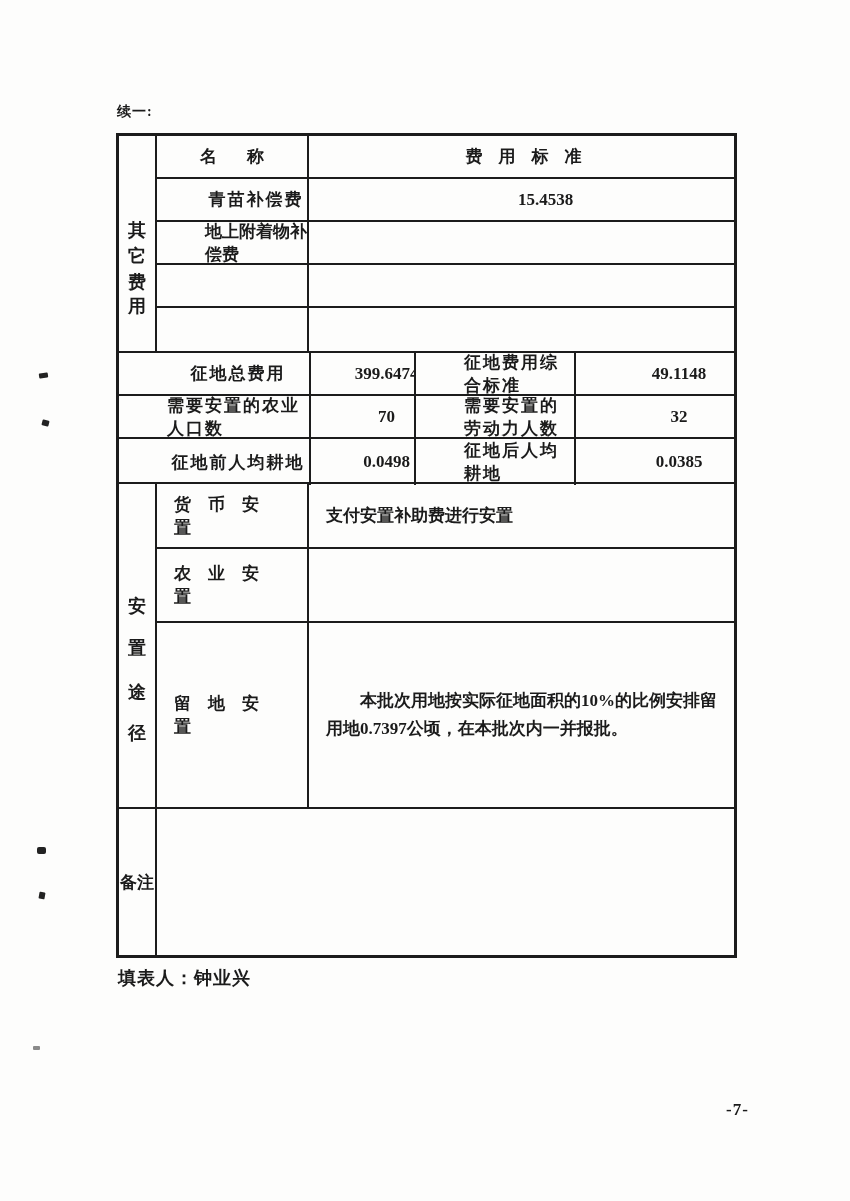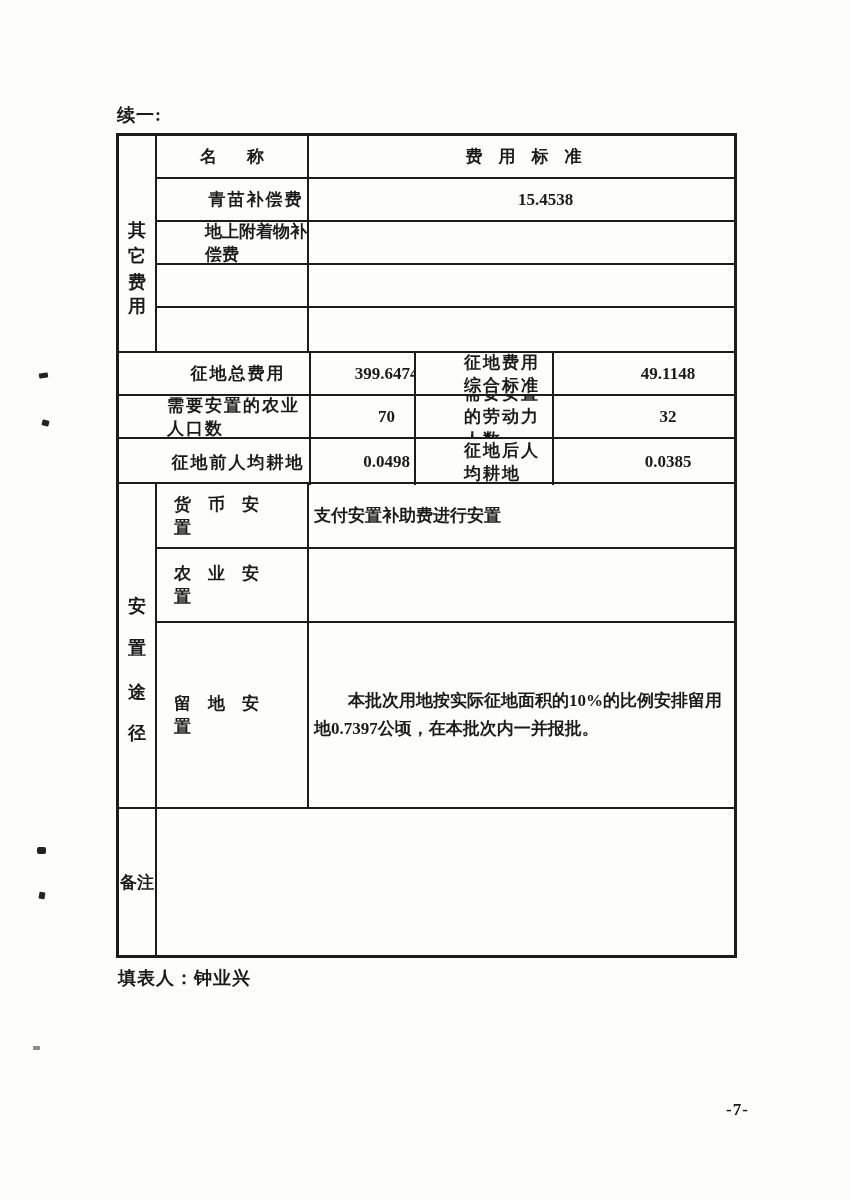--- a/index.html
+++ b/index.html
@@ -13,21 +13,21 @@
     height: 1201px;
     background: #fdfdfc;
     font-family: "Liberation Serif", serif;
     color: #1b1b1b;
     overflow: hidden;
   }
   .cont-label {
     position: absolute;
     left: 117px;
     top: 103px;
-    font-size: 18px;
+    font-size: 14px;
     font-weight: 600;
     letter-spacing: 1px;
   }
   
   .form-table {
     position: absolute;
     left: 116px;
     top: 133px;
     width: 621px;
     height: 825px;
@@ -68,28 +68,28 @@
   .h62 { height: 74px; }
   .grow { flex: 1; }
 
   .cell {
     display: flex;
     align-items: center;
     justify-content: center;
     overflow: hidden;
     padding-left: 48px;
   }
-  .cell.left { justify-content: flex-start; }
+  .cell.left { justify-content: flex-start; margin-left: 12px; }
   .br { border-right: 2px solid #1c1c1c; }
 
   
   .w152 { width: 152px; flex-shrink: 0; }
   .w192 { width: 192px; flex-shrink: 0; }
   .w105 { width: 105px; flex-shrink: 0; }
-  .w173 { width: 138px; flex-shrink: 0; }
+  .w173 { width: 160px; flex-shrink: 0; }
 
   
   .sp30 { letter-spacing: 30px; padding-left: 30px; }
   .sp16 { letter-spacing: 16px; padding-left: 20px; }
   .sp17 { letter-spacing: 17px; padding-left: 17px; }
   .ls2  { letter-spacing: 2px; }
 
   .desc { padding-left: 5px; padding-right: 8px; }
   .para {
     display: block;

